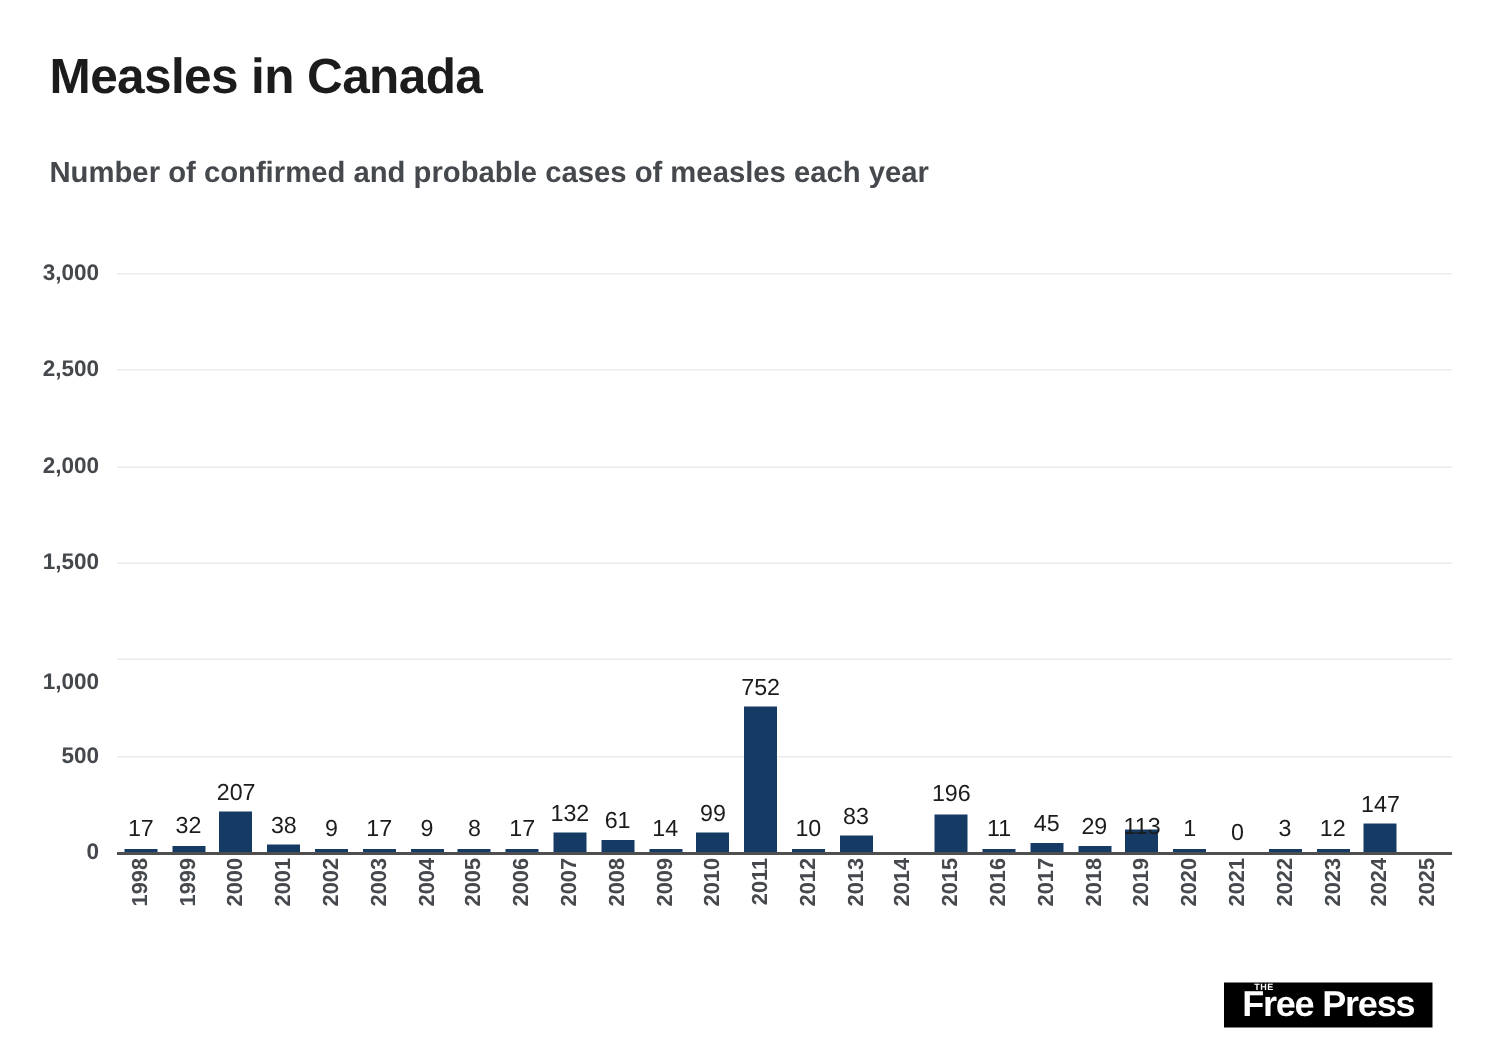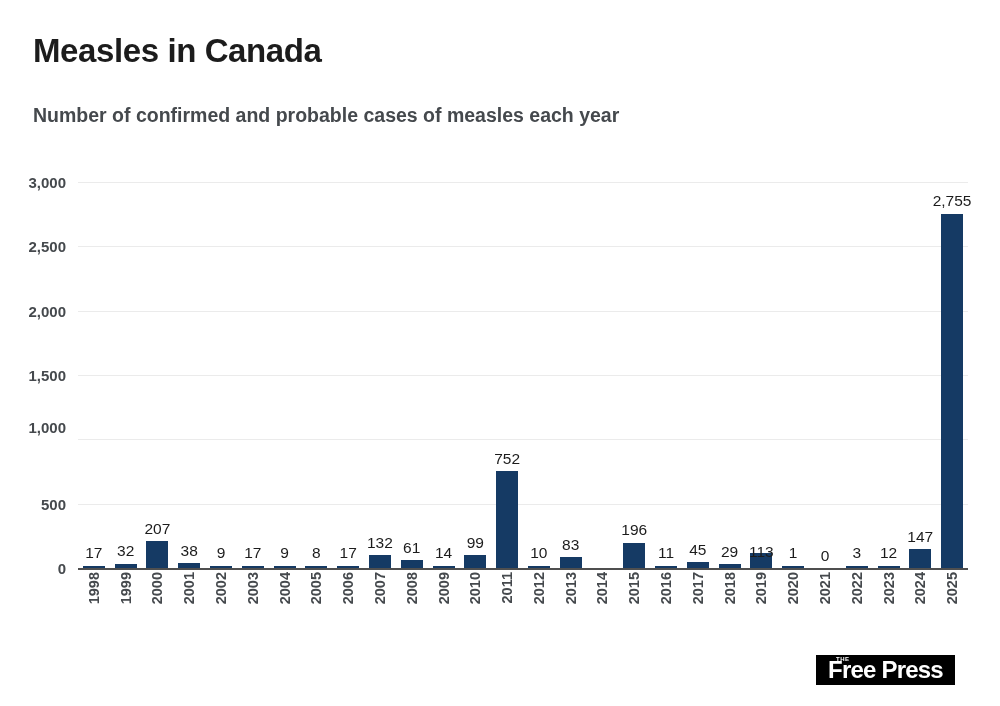--- a/index.html
+++ b/index.html
@@ -188,21 +188,21 @@
         <div class="gridline" style="top: 321.667px;"></div>
         <div class="gridline" style="top: 257.333px;"></div>
         <div class="gridline" style="top: 193px;"></div>
         <div class="gridline" style="top: 128.667px;"></div>
         <div class="gridline" style="top: 64.3333px;"></div>
         <div class="gridline" style="top: 0px;"></div>
       </div>
     <div id="yticks">
         <div class="ytick" style="top: 386px;">0</div>
         <div class="ytick" style="top: 321.667px;">500</div>
-        <div class="ytick" style="top: 245px;">1,000</div>
+        <div class="ytick" style="top: 273px;">1,000</div>
         <div class="ytick" style="top: 193px;">1,500</div>
         <div class="ytick" style="top: 128.667px;">2,000</div>
         <div class="ytick" style="top: 64.3333px;">2,500</div>
         <div class="ytick" style="top: 0px;">3,000</div>
       </div>
     <div class="bars" id="bars">
         <div class="bar-slot" style="left: 0px;">
           <div class="bar" style="height: 2.5px; background: rgb(21, 58, 100);"></div>
           <div class="bar-label" style="bottom: 7.5px;">17</div>
         </div>
@@ -298,24 +298,20 @@
           <div class="bar" style="height: 2.5px; background: rgb(21, 58, 100);"></div>
           <div class="bar-label" style="bottom: 7.5px;">3</div>
         </div>
         <div class="bar-slot" style="left: 794.643px;">
           <div class="bar" style="height: 2.5px; background: rgb(21, 58, 100);"></div>
           <div class="bar-label" style="bottom: 7.5px; margin-top: 46px;">12</div>
         </div>
         <div class="bar-slot" style="left: 826.429px;">
           <div class="bar" style="height: 18.914px; background: rgb(21, 58, 100);"></div>
           <div class="bar-label" style="bottom: 23.914px;">147</div>
-        </div>
-        <div class="bar-slot" style="left: 858.214px;">
-          <div class="bar" style="height: 354.477px; background: rgb(21, 58, 100);"></div>
-          <div class="bar-label" style="bottom: 359.477px;">2,755</div>
         </div>
       </div>
     <div class="axis-baseline"></div>
   </div>
 
   <div class="xlabels" id="xlabels">
       <div class="xlabel-slot" style="left: 0px;">
         <div class="xlabel">1998</div>
       </div>
       <div class="xlabel-slot" style="left: 31.7857px;">

